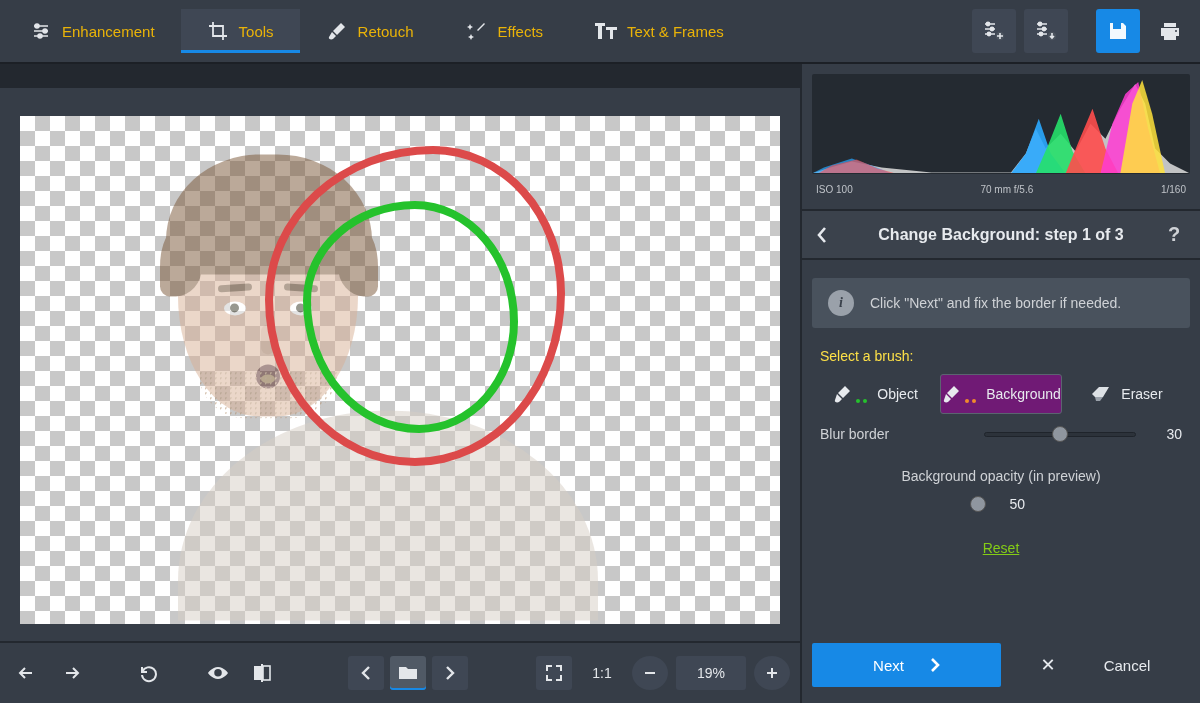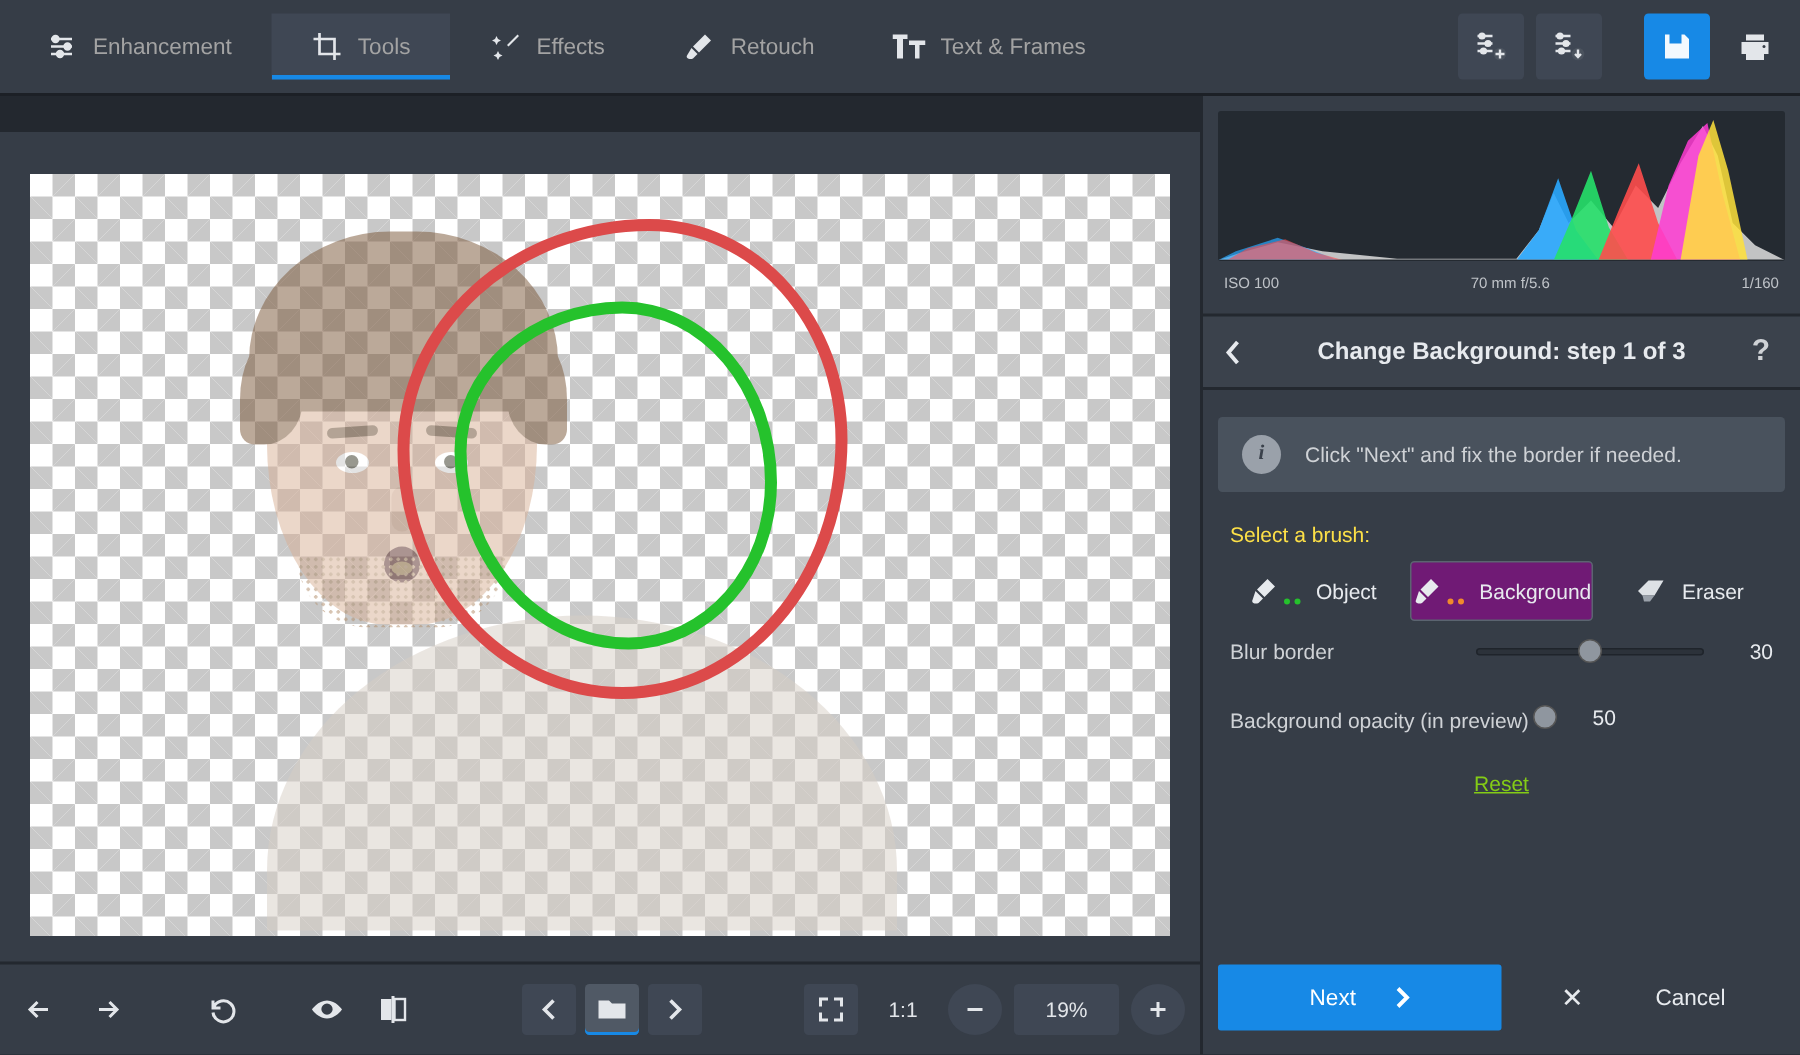--- a/index.html
+++ b/index.html
@@ -1,19 +1,19 @@
 <!DOCTYPE html>
 <html><head>
 <meta charset="utf-8">
 <style>
   * { box-sizing: border-box; margin: 0; padding: 0; }
   html, body { width: 1200px; height: 703px; overflow: hidden; font-family: "Segoe UI", Arial, sans-serif; font-size: 14px; color: #cfd2d6; background:#23282f; }
   
   .topbar { display:flex; align-items:center; height:64px; background:#363d47; border-bottom:2px solid #1c2026; padding:0 4px; }
-  .tab { display:flex; align-items:center; gap:10px; padding:0 26px; height:44px; cursor:pointer; color:#a3a3a3; font-size:15px; }
+  .tab { display:flex; align-items:center; gap:10px; padding:0 26px; height:44px; cursor:pointer; color:#eab308; font-size:15px; }
   .tab.active { background:#3f4754; box-shadow: inset 0 -3px 0 #1789e6; }
   .tab .ic { display:inline-flex; width:22px; height:22px; align-items:center; justify-content:center; color:#e3e6ea; }
   .spacer { flex:1; }
   .iconbtn { width:44px; height:44px; display:flex; align-items:center; justify-content:center; background:#3f4754; border-radius:3px; margin:0 4px; cursor:pointer; color:#e3e6ea; }
   .iconbtn.primary { background:#1789e6; color:#fff; }
   
   .body { display:flex; height:calc(703px - 64px); }
   .left { width:800px; display:flex; flex-direction:column; background:#363d47;margin-top:24px; }
   .right { flex:1; background:#363d47; display:flex; flex-direction:column; border-left:2px solid #23282f;}
   
@@ -104,33 +104,33 @@
     <span class="ic">
       <svg width="20" height="20" viewBox="0 0 20 20" stroke="#e3e6ea" stroke-width="1.8" fill="none">
           <path d="M5 1v14h14M1 5h14v14"></path>
         </svg>
     </span>
     <span>Tools</span>
   </div>
   <div class="tab">
     <span class="ic">
       <svg width="20" height="20" viewBox="0 0 20 20" fill="#e3e6ea">
-          <path d="M11 9l7-7 1 1-7 7zM4 3l1 2 2 1-2 1-1 2-1-2-2-1 2-1zM5 13l1 2 2 1-2 1-1 2-1-2-2-1 2-1z"></path>
-        </svg>
-    </span>
-    <span>Effects</span>
+          <path d="M14 2l4 4-8 8-4-4z"></path>
+          <path d="M5 11l4 4-3 3c-2 1-5 0-4-2z"></path>
+        </svg>
+    </span>
+    <span>Retouch</span>
   </div>
   <div class="tab">
     <span class="ic">
       <svg width="20" height="20" viewBox="0 0 20 20" fill="#e3e6ea">
-          <path d="M14 2l4 4-8 8-4-4z"></path>
-          <path d="M5 11l4 4-3 3c-2 1-5 0-4-2z"></path>
-        </svg>
-    </span>
-    <span>Retouch</span>
+          <path d="M11 9l7-7 1 1-7 7zM4 3l1 2 2 1-2 1-1 2-1-2-2-1 2-1zM5 13l1 2 2 1-2 1-1 2-1-2-2-1 2-1z"></path>
+        </svg>
+    </span>
+    <span>Effects</span>
   </div>
   <div class="tab">
     <span class="ic">
       <svg width="22" height="20" viewBox="0 0 22 20" fill="#e3e6ea">
           <path d="M0 2h10v3H7v13H3V5H0zM11 6h11v3h-4v9h-3V9h-4z"></path>
         </svg>
     </span>
     <span>Text &amp; Frames</span>
   </div>
 
@@ -380,21 +380,21 @@
     <div class="slider-row">
       <span class="lab">Blur border</span>
       <div class="slider">
         <div class="track"></div>
           <div class="thumb" style="left:50%"></div>
       </div>
       <span class="val">30</span>
     </div>
 
     <div class="stack">
-      <div class="slider-row full" style="padding-left:0;padding-right:0;flex-direction:row;align-items:flex-end;gap:10px">
+      <div class="slider-row full" style="padding-left:0;padding-right:0;flex-direction:column;align-items:center;gap:10px">
         <span class="lab" style="width:auto">Background opacity (in preview)</span>
         <div style="display:flex;align-items:center;gap:14px">
           <div class="slider">
             <div class="track"></div>
               <div class="thumb" style="left:50%"></div>
           </div>
           <span class="val">50</span>
         </div>
       </div>
     </div>

